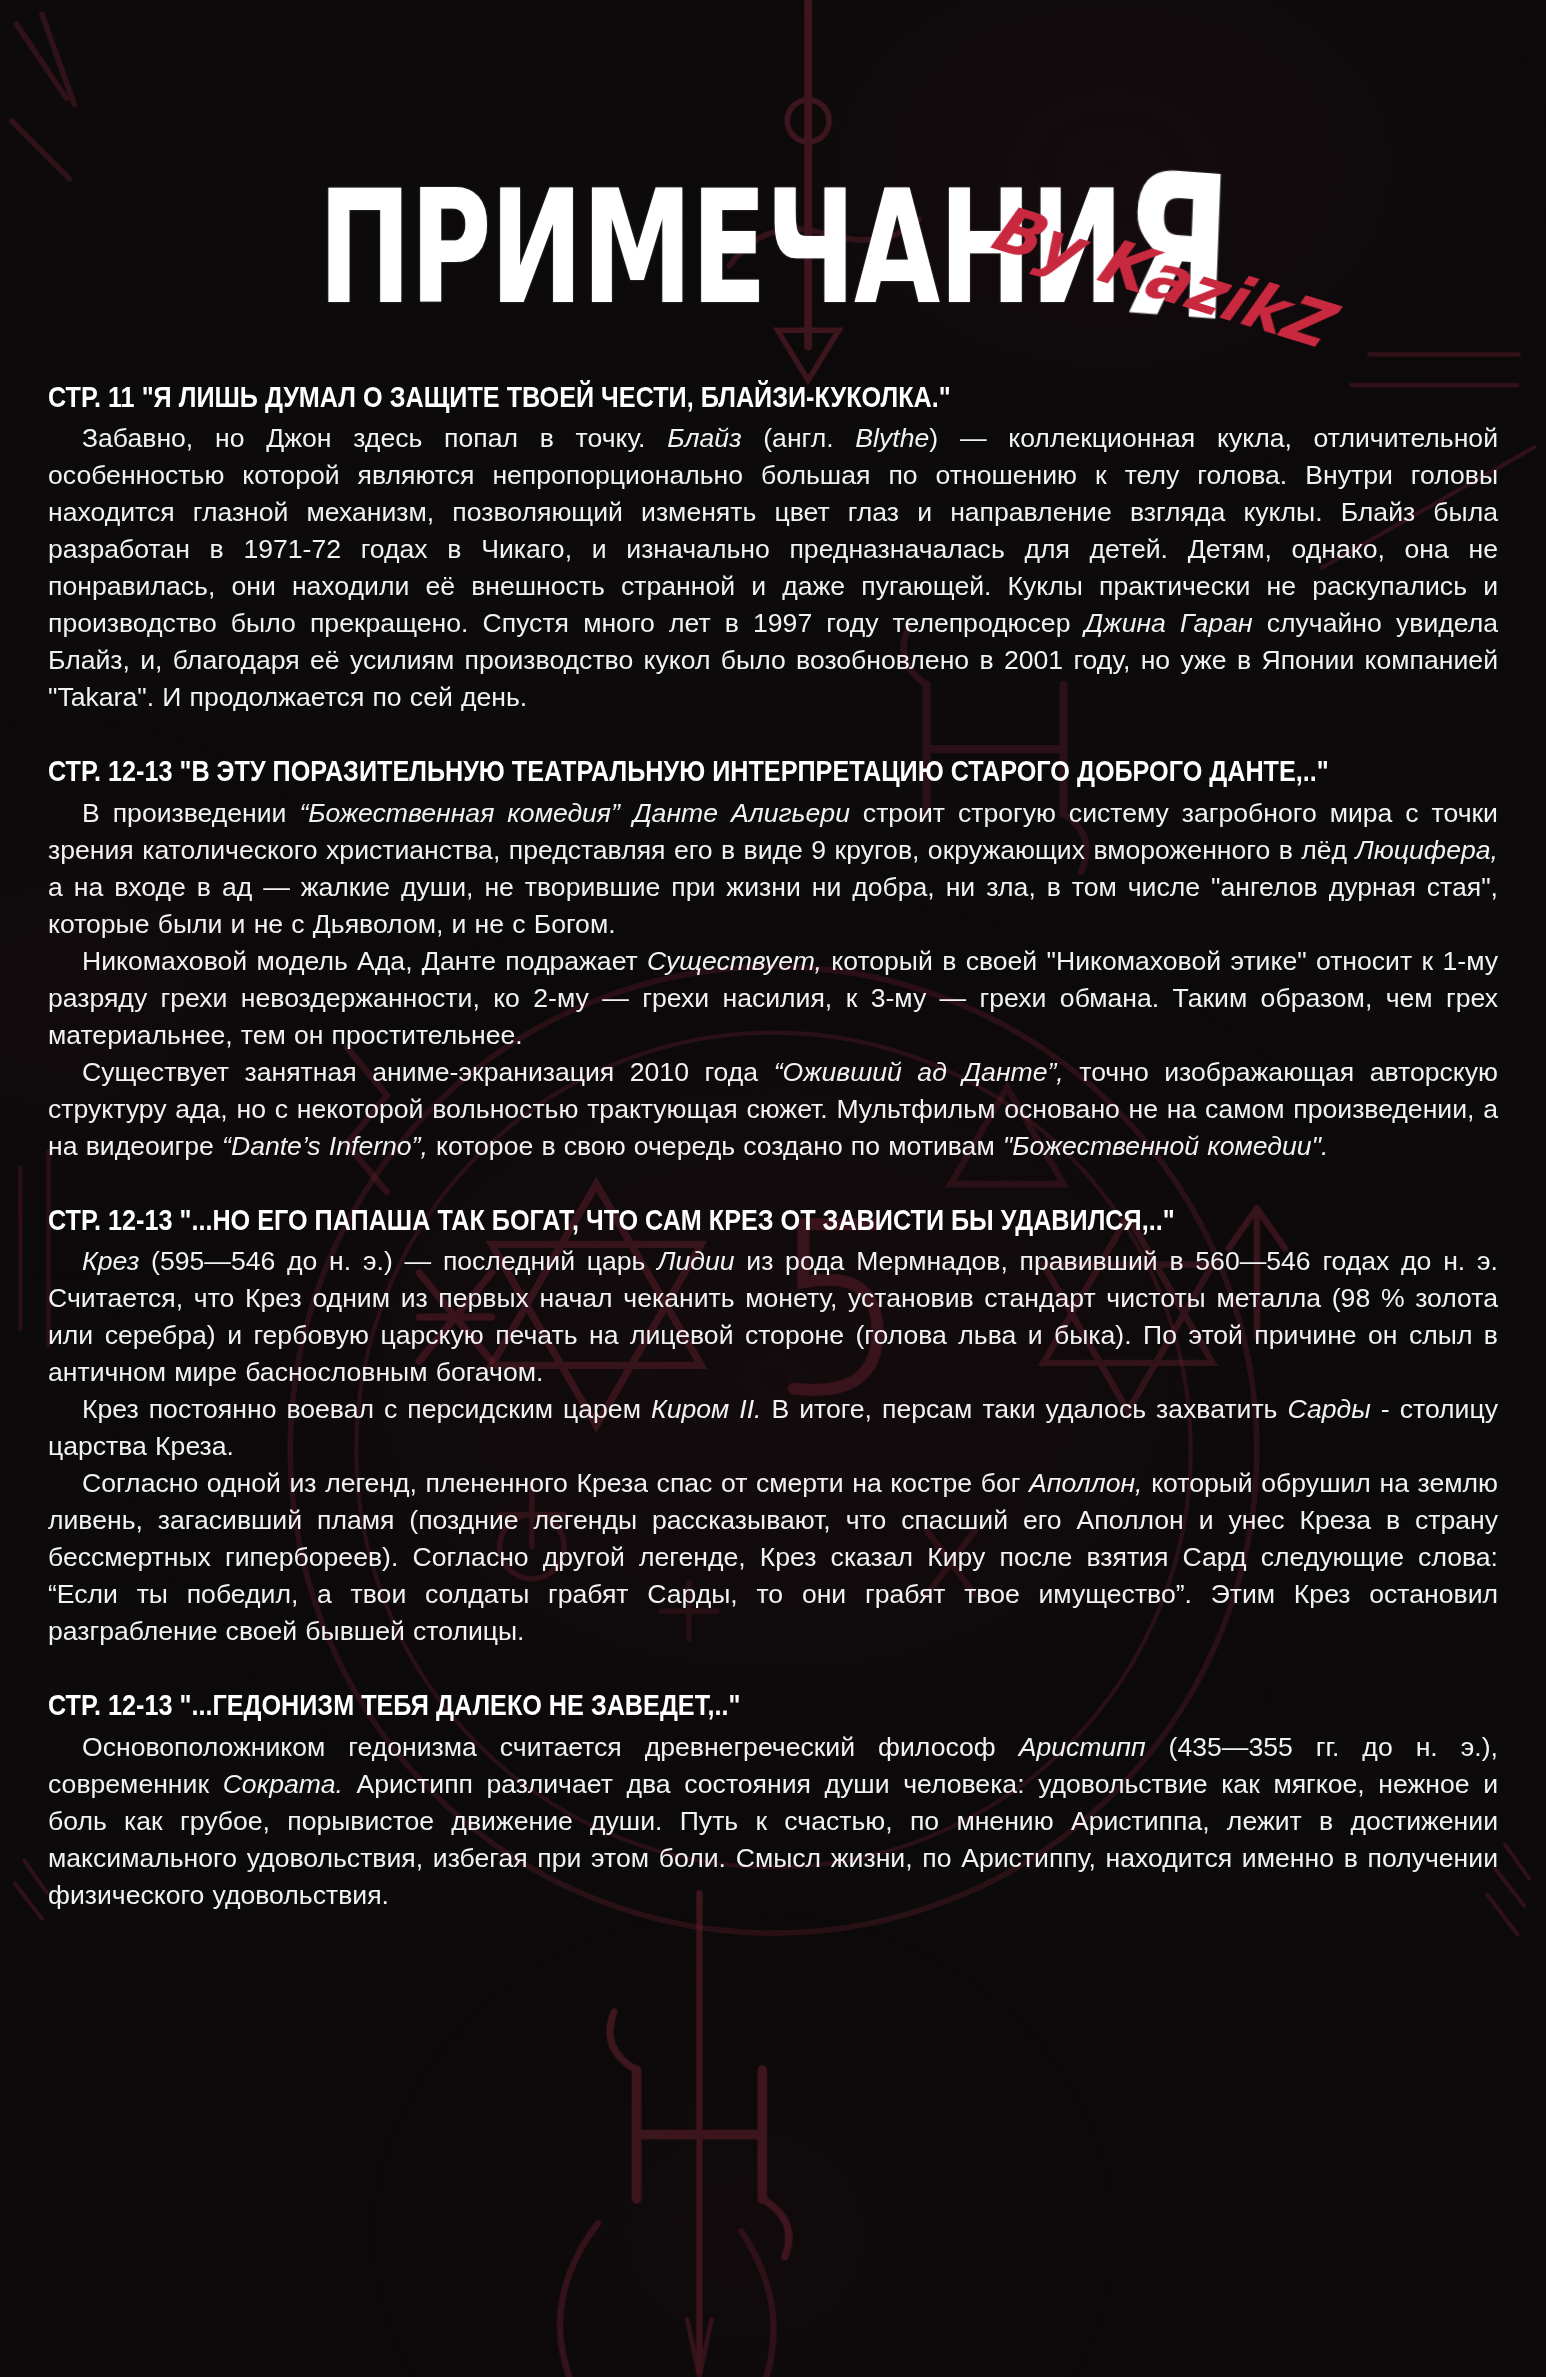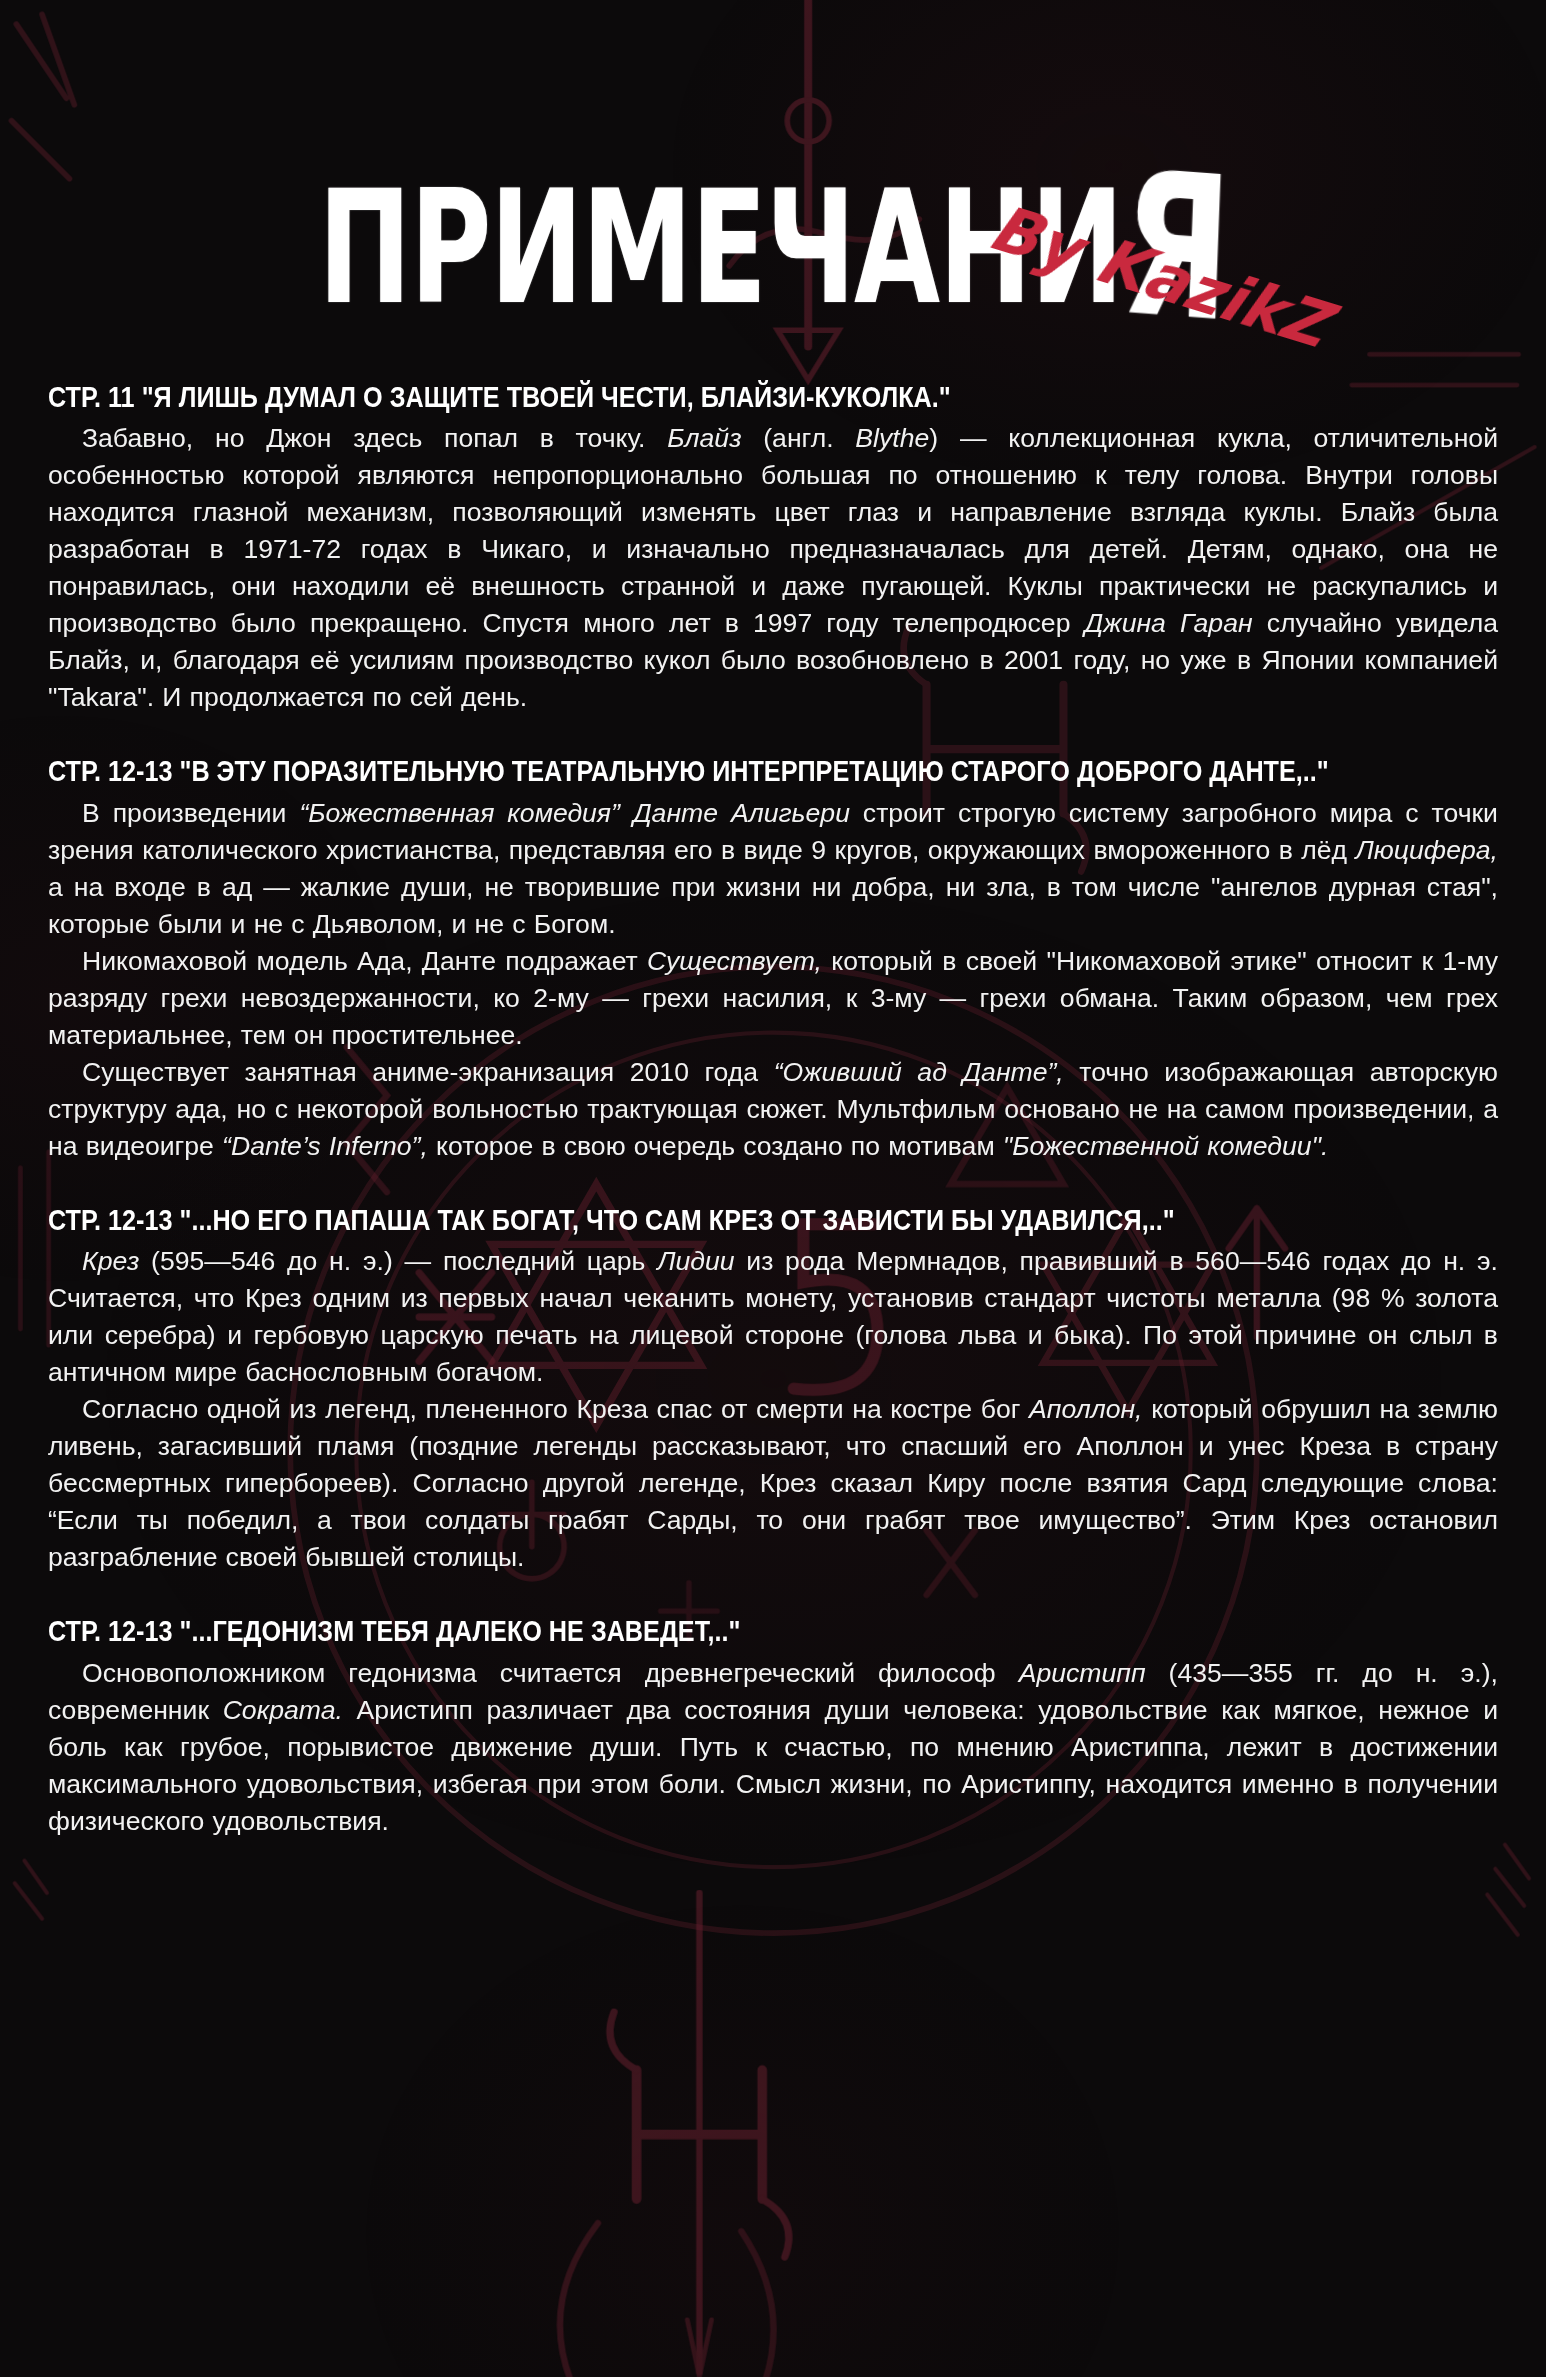--- a/index.html
+++ b/index.html
@@ -167,20 +167,21 @@
         </section>
         <section class="note-section">
           <h2 class="section-heading">СТР. 12-13 "В ЭТУ ПОРАЗИТЕЛЬНУЮ ТЕАТРАЛЬНУЮ ИНТЕРПРЕТАЦИЮ СТАРОГО ДОБРОГО ДАНТЕ,.."</h2>
           <p class="body-paragraph"><span>В произведении </span><i>“Божественная комедия” Данте Алигьери</i><span> строит строгую систему загробного мира с точки зрения католического христианства, представляя его в виде 9 кругов, окружающих вмороженного в лёд </span><i>Люцифера,</i><span> а на входе в ад — жалкие души, не творившие при жизни ни добра, ни зла, в том числе "ангелов дурная стая", которые были и не с Дьяволом, и не с Богом.</span></p>
           <p class="body-paragraph"><span>Никомаховой модель Ада, Данте подражает </span><i>Существует,</i><span> который в своей "Никомаховой этике" относит к 1-му разряду грехи невоздержанности, ко 2-му — грехи насилия, к 3-му — грехи обмана. Таким образом, чем грех материальнее, тем он простительнее.</span></p>
           <p class="body-paragraph"><span>Существует занятная аниме-экранизация 2010 года </span><i>“Оживший ад Данте”,</i><span> точно изображающая авторскую структуру ада, но с некоторой вольностью трактующая сюжет. Мультфильм основано не на самом произведении, а на видеоигре </span><i>“Dante’s Inferno”,</i><span> которое в свою очередь создано по мотивам </span><i>"Божественной комедии".</i></p>
         </section>
         <section class="note-section">
           <h2 class="section-heading">СТР. 12-13 "...НО ЕГО ПАПАША ТАК БОГАТ, ЧТО САМ КРЕЗ ОТ ЗАВИСТИ БЫ УДАВИЛСЯ,.."</h2>
           <p class="body-paragraph"><i>Крез</i><span> (595—546 до н. э.) — последний царь </span><i>Лидии</i><span> из рода Мермнадов, правивший в 560—546 годах до н. э. Считается, что Крез одним из первых начал чеканить монету, установив стандарт чистоты металла (98 % золота или серебра) и гербовую царскую печать на лицевой стороне (голова льва и быка). По этой причине он слыл в античном мире баснословным богачом.</span></p>
+          <p class="body-paragraph"><span>Крез постоянно воевал с персидским царем </span><i>Киром II.</i><span> В итоге, персам таки удалось захватить </span><i>Сарды</i><span> - столицу царства Креза.</span></p>
           <p class="body-paragraph"><span>Согласно одной из легенд, плененного Креза спас от смерти на костре бог </span><i>Аполлон,</i><span> который обрушил на землю ливень, загасивший пламя (поздние легенды рассказывают, что спасший его Аполлон и унес Креза в страну бессмертных гипербореев). Согласно другой легенде, Крез сказал Киру после взятия Сард следующие слова: “Если ты победил, а твои солдаты грабят Сарды, то они грабят твое имущество”. Этим Крез остановил разграбление своей бывшей столицы.</span></p>
         </section>
         <section class="note-section">
           <h2 class="section-heading">СТР. 12-13 "...ГЕДОНИЗМ ТЕБЯ ДАЛЕКО НЕ ЗАВЕДЕТ,.."</h2>
           <p class="body-paragraph"><span>Основоположником гедонизма считается древнегреческий философ </span><i>Аристипп</i><span> (435—355 гг. до н. э.), современник </span><i>Сократа.</i><span> Аристипп различает два состояния души человека: удовольствие как мягкое, нежное и боль как грубое, порывистое движение души. Путь к счастью, по мнению Аристиппа, лежит в достижении максимального удовольствия, избегая при этом боли. Смысл жизни, по Аристиппу, находится именно в получении физического удовольствия.</span></p>
         </section>
       </div>
   </div>
 </div>
 

